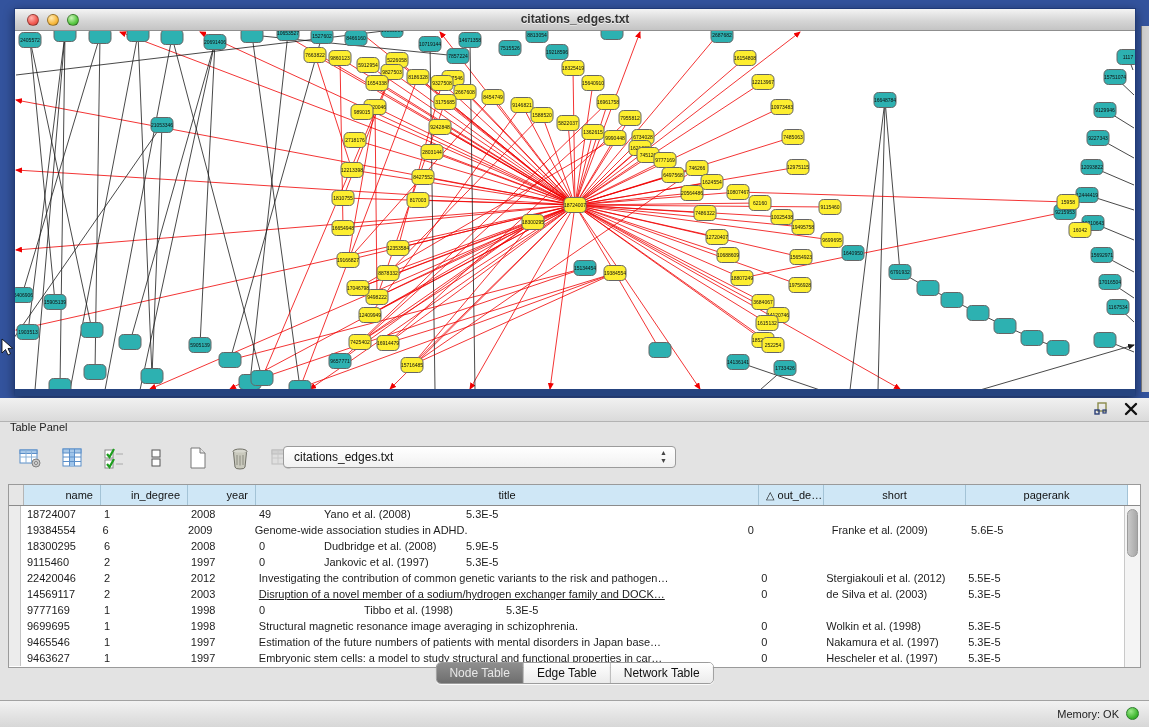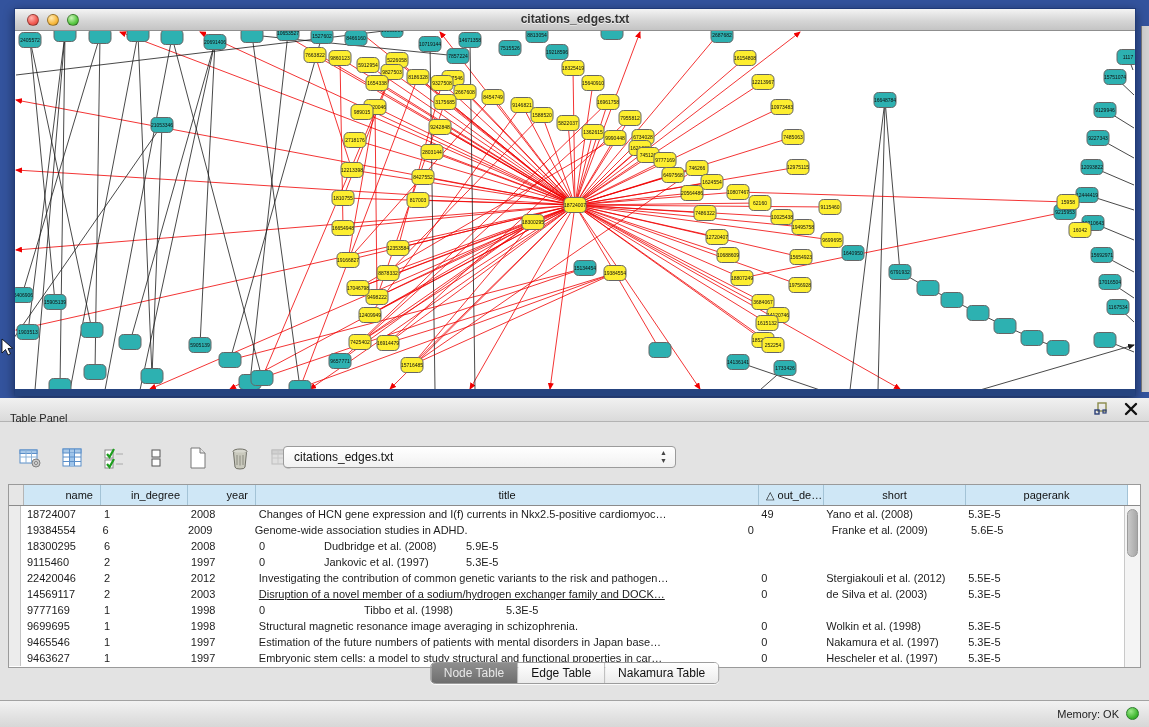--- a/index.html
+++ b/index.html
@@ -23,21 +23,21 @@
   .light.red    { background:radial-gradient(circle at 35% 30%, #ffb3ad, #f25a52 60%, #c93f36); }
   .light.yellow { background:radial-gradient(circle at 35% 30%, #ffe9b0, #f8b93e 60%, #cf9324); }
   .light.green  { background:radial-gradient(circle at 35% 30%, #c9f2b6, #59c943 60%, #3d9c2c); }
   .canvas { position:absolute; left:0; top:22px; right:0; bottom:0; background:#fff; overflow:hidden; }
   .canvas svg { display:block; width:100%; height:100%; }
 
   
   .panel { position:absolute; left:0; top:398px; width:1149px; height:302px; background:#e3e3e3; }
   .panel-header { position:absolute; left:0; top:0; width:100%; height:24px;
                   background:linear-gradient(#f1f1f1,#dadada); border-bottom:1px solid #b3b3b3; }
-  .panel-title { position:absolute; left:10px; top:14px; font-size:11px; color:#222; }
+  .panel-title { position:absolute; left:10px; top:23px; font-size:11px; color:#222; }
   .panel-btns { position:absolute; right:10px; top:3px; display:flex; gap:14px; }
   .panel-btn { width:16px; height:16px; cursor:default; }
 
   .toolbar { position:absolute; left:14px; top:44px; height:32px; display:flex; align-items:center; }
   .tb-btn { width:32px; height:30px; display:flex; align-items:center; justify-content:center; }
   .tb-btn.disabled { opacity:.45; } .gap-m { margin-right:10px; }
   .fx { font-family:"Liberation Serif", serif; font-style:italic; font-weight:bold; font-size:14px; color:#222; }
 
   .combo { position:absolute; left:283px; top:48px; width:393px; height:22px;
            background:linear-gradient(#ffffff,#f1f1f1); border:1px solid #9b9b9b; border-radius:4px;
@@ -884,21 +884,20 @@
           <div class="th" style="width: 65px; text-align: left;">△ out_de…</div>
           <div class="th" style="width: 142px; text-align: center;">short</div>
           <div class="th" style="width: 162px; text-align: center;">pagerank</div>
         </div>
       <div class="tbody" id="tbody">
           <div class="tr">
             <div class="td gut" style="width: 12px;"></div>
             <div class="td" style="width: 77px;">18724007</div>
             <div class="td" style="width: 87px;">1</div>
             <div class="td" style="width: 68px;">2008</div>
-            <div class="td" style="width: 503px;">Changes of HCN gene expression and I(f) currents in Nkx2.5-positive cardiomyoc…</div>
             <div class="td" style="width: 65px;">49</div>
             <div class="td" style="width: 142px;">Yano et al. (2008)</div>
             <div class="td" style="width: 162px;">5.3E-5</div>
           </div>
           <div class="tr">
             <div class="td gut" style="width: 12px;"></div>
             <div class="td" style="width: 77px;">19384554</div>
             <div class="td" style="width: 87px;">6</div>
             <div class="td" style="width: 68px;">2009</div>
             <div class="td" style="width: 503px;">Genome-wide association studies in ADHD.</div>
@@ -985,21 +984,21 @@
           </div>
         </div>
       <div class="vscroll">
         <div class="vthumb"></div>
       </div>
     </div>
 
     <div class="tabs" id="tabs">
         <div class="seg sel">Node Table</div>
         <div class="seg">Edge Table</div>
-        <div class="seg">Nakamura Table</div>
+        <div class="seg">Network Table</div>
       </div>
   </div>
 
   <div class="statusbar">
     <span class="mem">Memory: OK</span>
     <span class="memdot"></span>
   </div>
 
 </div>
 

